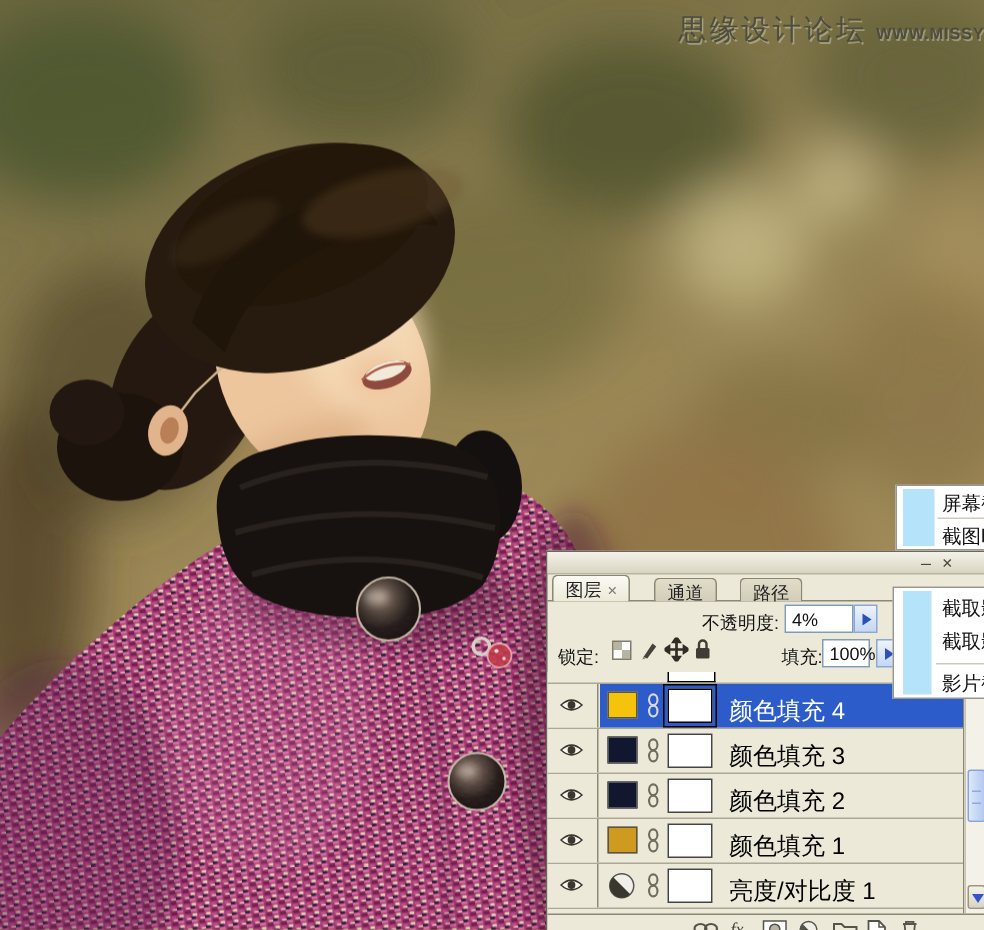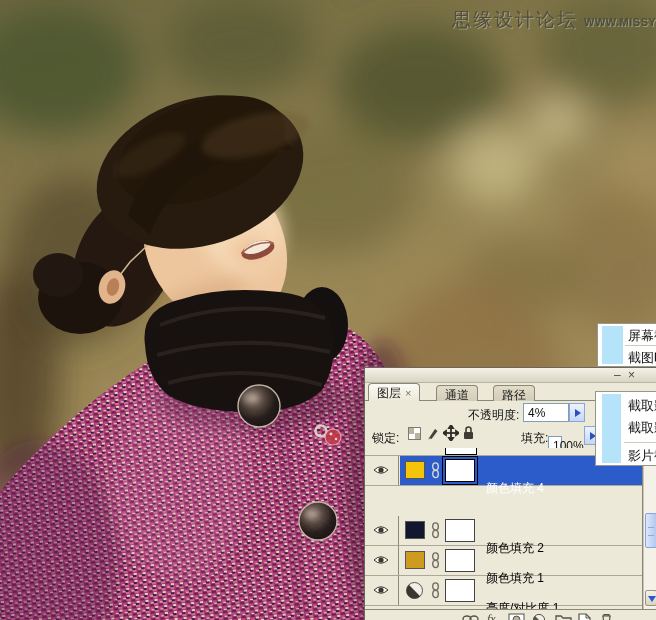--- a/index.html
+++ b/index.html
@@ -63,21 +63,21 @@
   .eyecell{position:absolute;left:0;top:0;width:34px;height:29px;background:#ECE9D8;
            border-right:1px solid #8d8a78;}
   .eyecell svg{position:absolute;left:8px;top:9px;}
   .rowbody{position:absolute;left:35px;top:0;width:243px;height:29px;}
   .lrow.sel .rowbody{background:#2b5cc9;}
   .swatch{position:absolute;left:5px;top:5px;width:20px;height:18px;border:1px solid #555;}
   .adjico{position:absolute;left:5px;top:5px;}
   .chain{position:absolute;left:31px;top:6px;}
   .mask{position:absolute;left:45px;top:3px;width:30px;height:23px;background:#fff;border:1px solid #444;}
   .lrow.sel .mask{border:1px solid #000;outline:1px solid #000;outline-offset:2px;}
-  .lname{position:absolute;left:86px;top:24px;font-size:12px;color:#000;white-space:nowrap;}
+  .lname{position:absolute;left:86px;top:8px;font-size:16px;color:#000;white-space:nowrap;}
   .lrow.sel .lname{color:#fff;}
 
   
   .sbar{position:absolute;left:278px;top:80px;width:14px;height:161px;background:#f4f2e8;
         border-left:1px solid #c9c5b2;}
   .sthumb{position:absolute;left:1px;top:65px;width:12px;height:35px;
         background:linear-gradient(90deg,#dce7fa,#b4c9ef);border:1px solid #88a4d8;border-radius:2px;}
   .sthumb:after{content:"";position:absolute;left:2px;top:13px;width:6px;height:7px;
         border-top:1px solid #8fa9dc;border-bottom:1px solid #8fa9dc;}
   .sdown{position:absolute;left:1px;top:142px;width:12px;height:16px;
@@ -279,21 +279,21 @@
             <path d="M8,16 L10,13 L6,13 Z"></path>
             <path d="M0,8 L3,6 L3,10 Z"></path>
             <path d="M16,8 L13,6 L13,10 Z"></path>
           </g>
         </svg>
       <svg class="lockico" style="left:97px;top:24px;" width="13" height="16">
           <rect x="2" y="7" width="9" height="7" rx="1" fill="#3e3c34"></rect>
           <path d="M4,7 V4.5 a2.5,2.5 0 0 1 5,0 V7" stroke="#3e3c34" stroke-width="1.6" fill="none"></path>
         </svg>
       <span class="lbl" style="left:156px;top:29px;text-align:center;">填充:</span>
-      <span class="valbox" style="left:183px;top:35px;width:14px;">100%</span>
+      <span class="valbox" style="left:183px;top:25px;width:32px;">100%</span>
       <span class="spin" style="left:219px;top:25px;"></span>
     </div>
 
     <div class="list">
       <div class="sliver"></div>
       <div class="sliver-sep"></div>
 
       <div class="lrow sel" style="top:8px;">
         <div class="eyecell">
             <svg width="16" height="10" viewBox="0 0 16 10">
@@ -307,37 +307,56 @@
               <g stroke="#d8d8d8" fill="none" stroke-width="1.4">
                 <ellipse cx="4.5" cy="4.5" rx="2.8" ry="3.6"></ellipse>
                 <ellipse cx="4.5" cy="12" rx="2.8" ry="3.6"></ellipse>
               </g>
             </svg>
           <div class="mask"></div>
           <span class="lname">颜色填充 4</span>
         </div>
       </div>
 
-
-      <div class="lrow" style="top:68px;">
+      <div class="lrow" style="top:38px;">
         <div class="eyecell">
             <svg width="16" height="10" viewBox="0 0 16 10">
               <path d="M1,5 Q8,-1.5 15,5 Q8,11.5 1,5 Z" fill="#f8f6ee" stroke="#3a382e"></path>
               <circle cx="8" cy="5" r="2.6" fill="#3a382e"></circle>
             </svg>
           </div>
         <div class="rowbody">
           <div class="swatch" style="background: rgb(16, 23, 46);"></div>
           <svg class="chain" width="9" height="17">
               <g stroke="#6f6d60" fill="none" stroke-width="1.4">
                 <ellipse cx="4.5" cy="4.5" rx="2.8" ry="3.6"></ellipse>
                 <ellipse cx="4.5" cy="12" rx="2.8" ry="3.6"></ellipse>
               </g>
             </svg>
           <div class="mask"></div>
+          <span class="lname">颜色填充 3</span>
+        </div>
+      </div>
+
+      <div class="lrow" style="top:68px;">
+        <div class="eyecell">
+            <svg width="16" height="10" viewBox="0 0 16 10">
+              <path d="M1,5 Q8,-1.5 15,5 Q8,11.5 1,5 Z" fill="#f8f6ee" stroke="#3a382e"></path>
+              <circle cx="8" cy="5" r="2.6" fill="#3a382e"></circle>
+            </svg>
+          </div>
+        <div class="rowbody">
+          <div class="swatch" style="background: rgb(16, 23, 46);"></div>
+          <svg class="chain" width="9" height="17">
+              <g stroke="#6f6d60" fill="none" stroke-width="1.4">
+                <ellipse cx="4.5" cy="4.5" rx="2.8" ry="3.6"></ellipse>
+                <ellipse cx="4.5" cy="12" rx="2.8" ry="3.6"></ellipse>
+              </g>
+            </svg>
+          <div class="mask"></div>
           <span class="lname">颜色填充 2</span>
         </div>
       </div>
 
       <div class="lrow" style="top:98px;">
         <div class="eyecell">
             <svg width="16" height="10" viewBox="0 0 16 10">
               <path d="M1,5 Q8,-1.5 15,5 Q8,11.5 1,5 Z" fill="#f8f6ee" stroke="#3a382e"></path>
               <circle cx="8" cy="5" r="2.6" fill="#3a382e"></circle>
             </svg>

